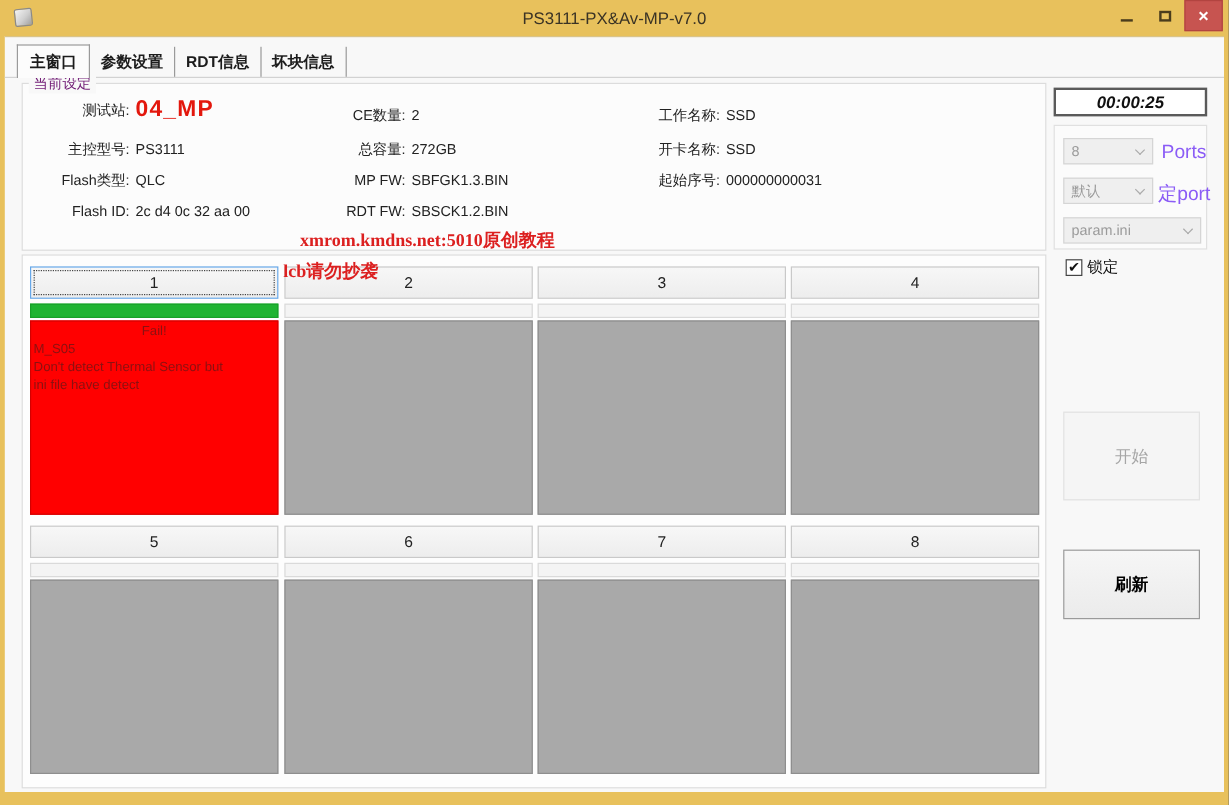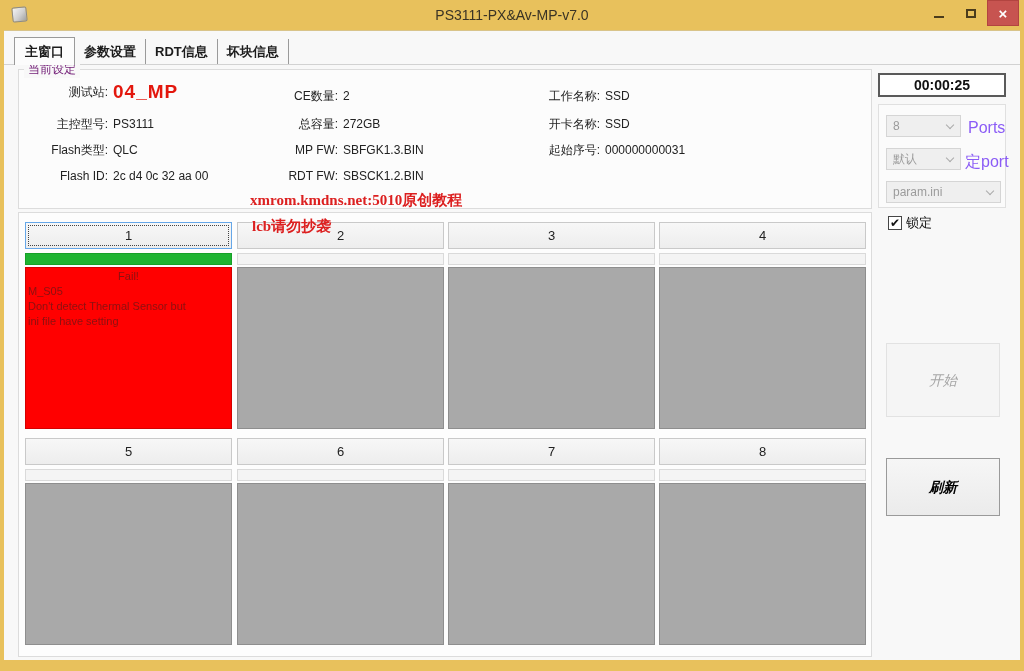--- a/index.html
+++ b/index.html
@@ -44,45 +44,45 @@
   .field .val { margin-left:5px; white-space:pre; }
   .c1 .lbl { width:88px; } .c2 .lbl { width:88px; } .c3 .lbl { width:80px; }
   .col1 { left:16px; } .col2 { left:246px; } .col3 { left:516px; }
   .row1 { top:56px; } .row2 { top:84px; } .row3 { top:110px; } .row4 { top:136px; }
   .val-hot { font-size:19px; font-weight:bold; color:#E3170D; letter-spacing:1px; }
 
   
   .wm { position:absolute; z-index:6; font-family:"Liberation Serif","DejaVu Serif",serif;
         font-weight:bold; color:#DC2020; font-size:15px; white-space:pre; }
   .wm1 { left:246px; top:160px; }
-  .wm2 { left:248px; top:186px; }
+  .wm2 { left:232px; top:186px; }
 
   
   .timer { position:absolute; left:874px; top:42px; width:128px; height:24px;
            background:#fff; border:2px solid #5a5a5a; text-align:center;
-           font-size:14px; font-weight:bold; color:#111; line-height:20px; }
+           font-size:14px; font-weight:bold; font-style:italic; color:#111; line-height:20px; }
   .rp-group { position:absolute; left:874px; top:73px; width:128px; height:104px;
               border:1px solid #E0E0E0; background:#FBFBFB; }
   .dropdown { position:absolute; height:22px; background:#EFEFEF; border:1px solid #D5D5D5;
               font-size:12px; color:#9B9B9B; line-height:20px; padding-left:6px; }
   .dd1 { left:882px; top:84px;  width:75px; }
   .dd2 { left:882px; top:117px; width:75px; }
   .dd3 { left:882px; top:150px; width:115px; }
   .chev { position:absolute; right:7px; top:6px; width:6px; height:6px;
           border-right:1.6px solid #aaa; border-bottom:1.6px solid #aaa; transform:rotate(45deg); }
   .dd-label { position:absolute; font-size:16px; color:#8b5cf6; }
   .ddl1 { left:964px; top:88px; }
   .ddl2 { left:961px; top:121px; }
   .checkrow { position:absolute; left:884px; top:183px; display:flex; align-items:center; z-index:2; }
   .checkbox { width:14px; height:14px; background:#fff; border:1px solid #454545;
               font-size:12px; line-height:13px; text-align:center; color:#111; font-weight:bold; }
   .checklabel { font-size:13px; color:#111; margin-left:4px; }
 
   .big-btn { position:absolute; left:882px; width:114px; text-align:center;
-             font-size:14px; cursor:pointer;font-style:italic; }
+             font-size:14px; cursor:pointer; }
   .btn-start { top:312px; height:74px; line-height:72px; color:#A6A6A6;
                background:#F5F5F5; border:1px solid #E2E2E2; }
   .btn-refresh { top:427px; height:58px; line-height:56px; color:#000; font-weight:bold;
                  background:linear-gradient(#F6F6F6,#EBEBEB); border:1px solid #9A9A9A; }
 
   
   .slots-box { position:absolute; left:14px; top:181px; width:854px; height:445px;
                border:1px solid #DCDCDC; background:#FDFDFD; }
   .slot { position:absolute; width:207px; }
   .sc1 { left:6px; } .sc2 { left:218px; } .sc3 { left:429px; } .sc4 { left:640px; }
@@ -212,21 +212,21 @@
 
     <div class="slots-box">
 
       <div class="slot sc1 sr1">
         <button class="slot-btn focused">1</button>
         <div class="slot-progress green"></div>
         <div class="slot-panel fail">
           <div class="fm-center">Fail!</div>
           <div>M_S05</div>
           <div>Don't detect Thermal Sensor but</div>
-          <div>ini file have setting</div>
+          <div>ini file have detect</div>
         </div>
       </div>
 
       <div class="slot sc2 sr1">
         <button class="slot-btn">2</button>
         <div class="slot-progress"></div>
         <div class="slot-panel"></div>
       </div>
 
       <div class="slot sc3 sr1">

